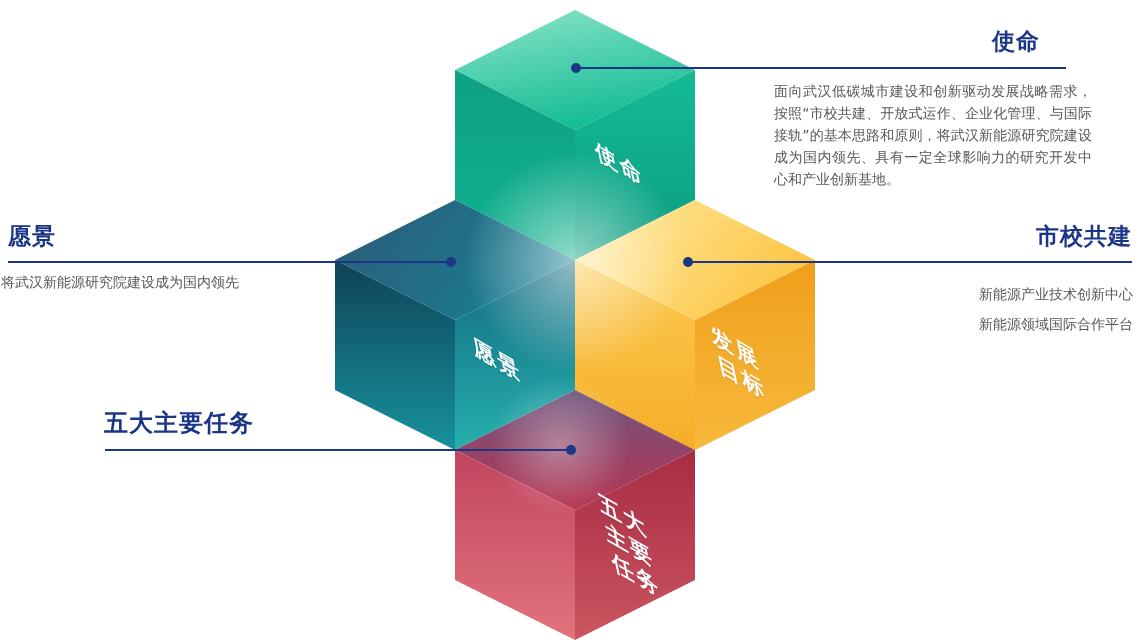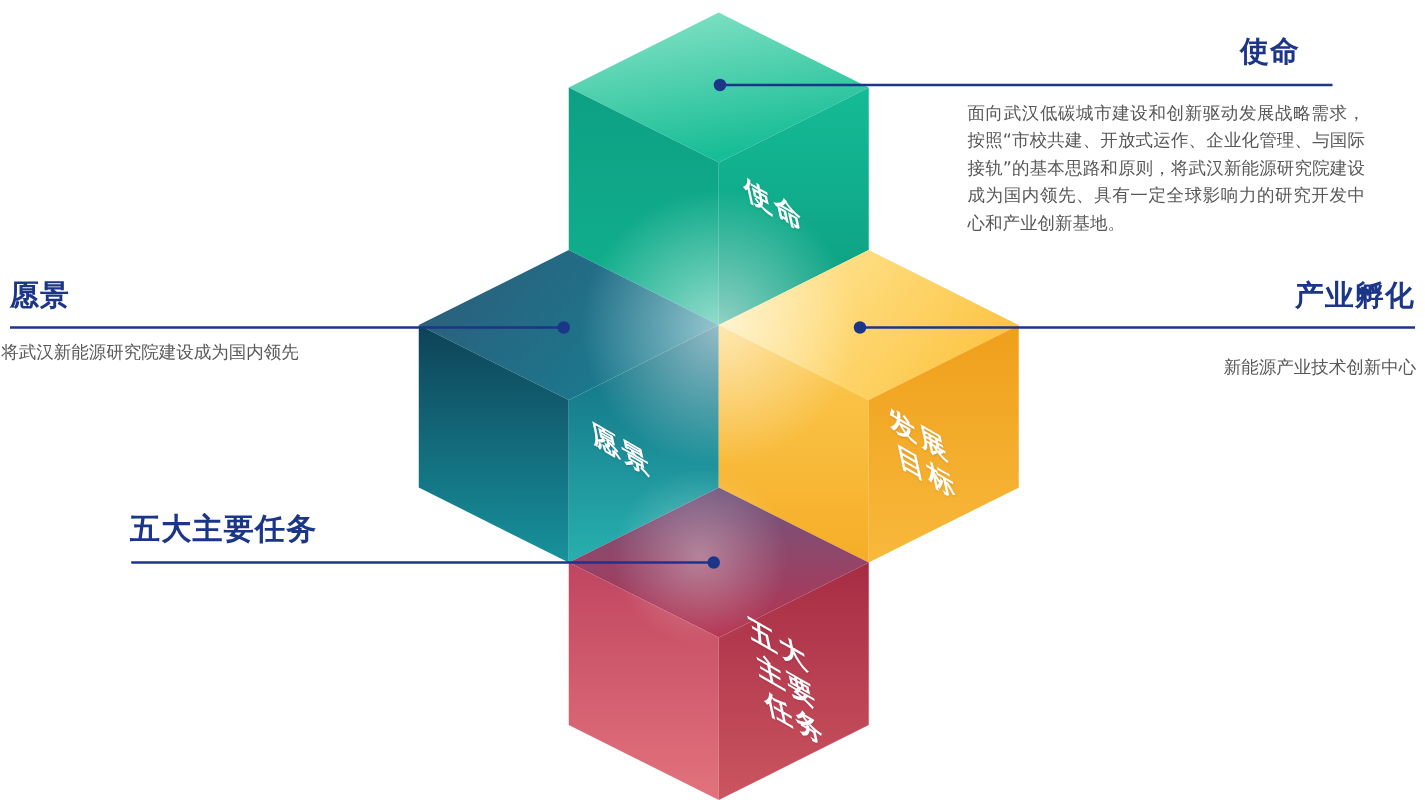--- a/index.html
+++ b/index.html
@@ -152,29 +152,30 @@
     <div>主要</div>
     <div>任务</div>
   </div>
 
   <div class="heading right" style="left:760px;top:26px;width:280px;">使命</div>
   <div class="bodytext para" style="left:758px;top:80px;width:318px;">面向武汉低碳城市建设和创新驱动发展战略需求，按照“市校共建、开放式运作、企业化管理、与国际接轨”的基本思路和原则，将武汉新能源研究院建设成为国内领先、具有一定全球影响力的研究开发中心和产业创新基地。</div>
 
   <div class="heading" style="left:8px;top:221px;">愿景</div>
   <div class="bodytext" style="left:1px;top:271px;width:320px;">将武汉新能源研究院建设成为国内领先</div>
 
-  <div class="heading right" style="left:860px;top:221px;width:272px;">产业孵化</div>
+  <div class="heading right" style="left:860px;top:221px;width:272px;">市校共建</div>
   <ul class="callout-list list-right" style="left:700px;top:270px;width:436px;">
     <li>
       <span>新能源产业技术创新中心</span>
       <span class="bullet"></span>
     </li>
     <li>
       <span class="bullet"></span>
     </li>
     <li>
+      <span>新能源领域国际合作平台</span>
       <span class="bullet"></span>
     </li>
   </ul>
 
   <div class="heading" style="left:104px;top:407px;font-size:24px;">五大主要任务</div>
 
 </div>
 
 </body></html>

